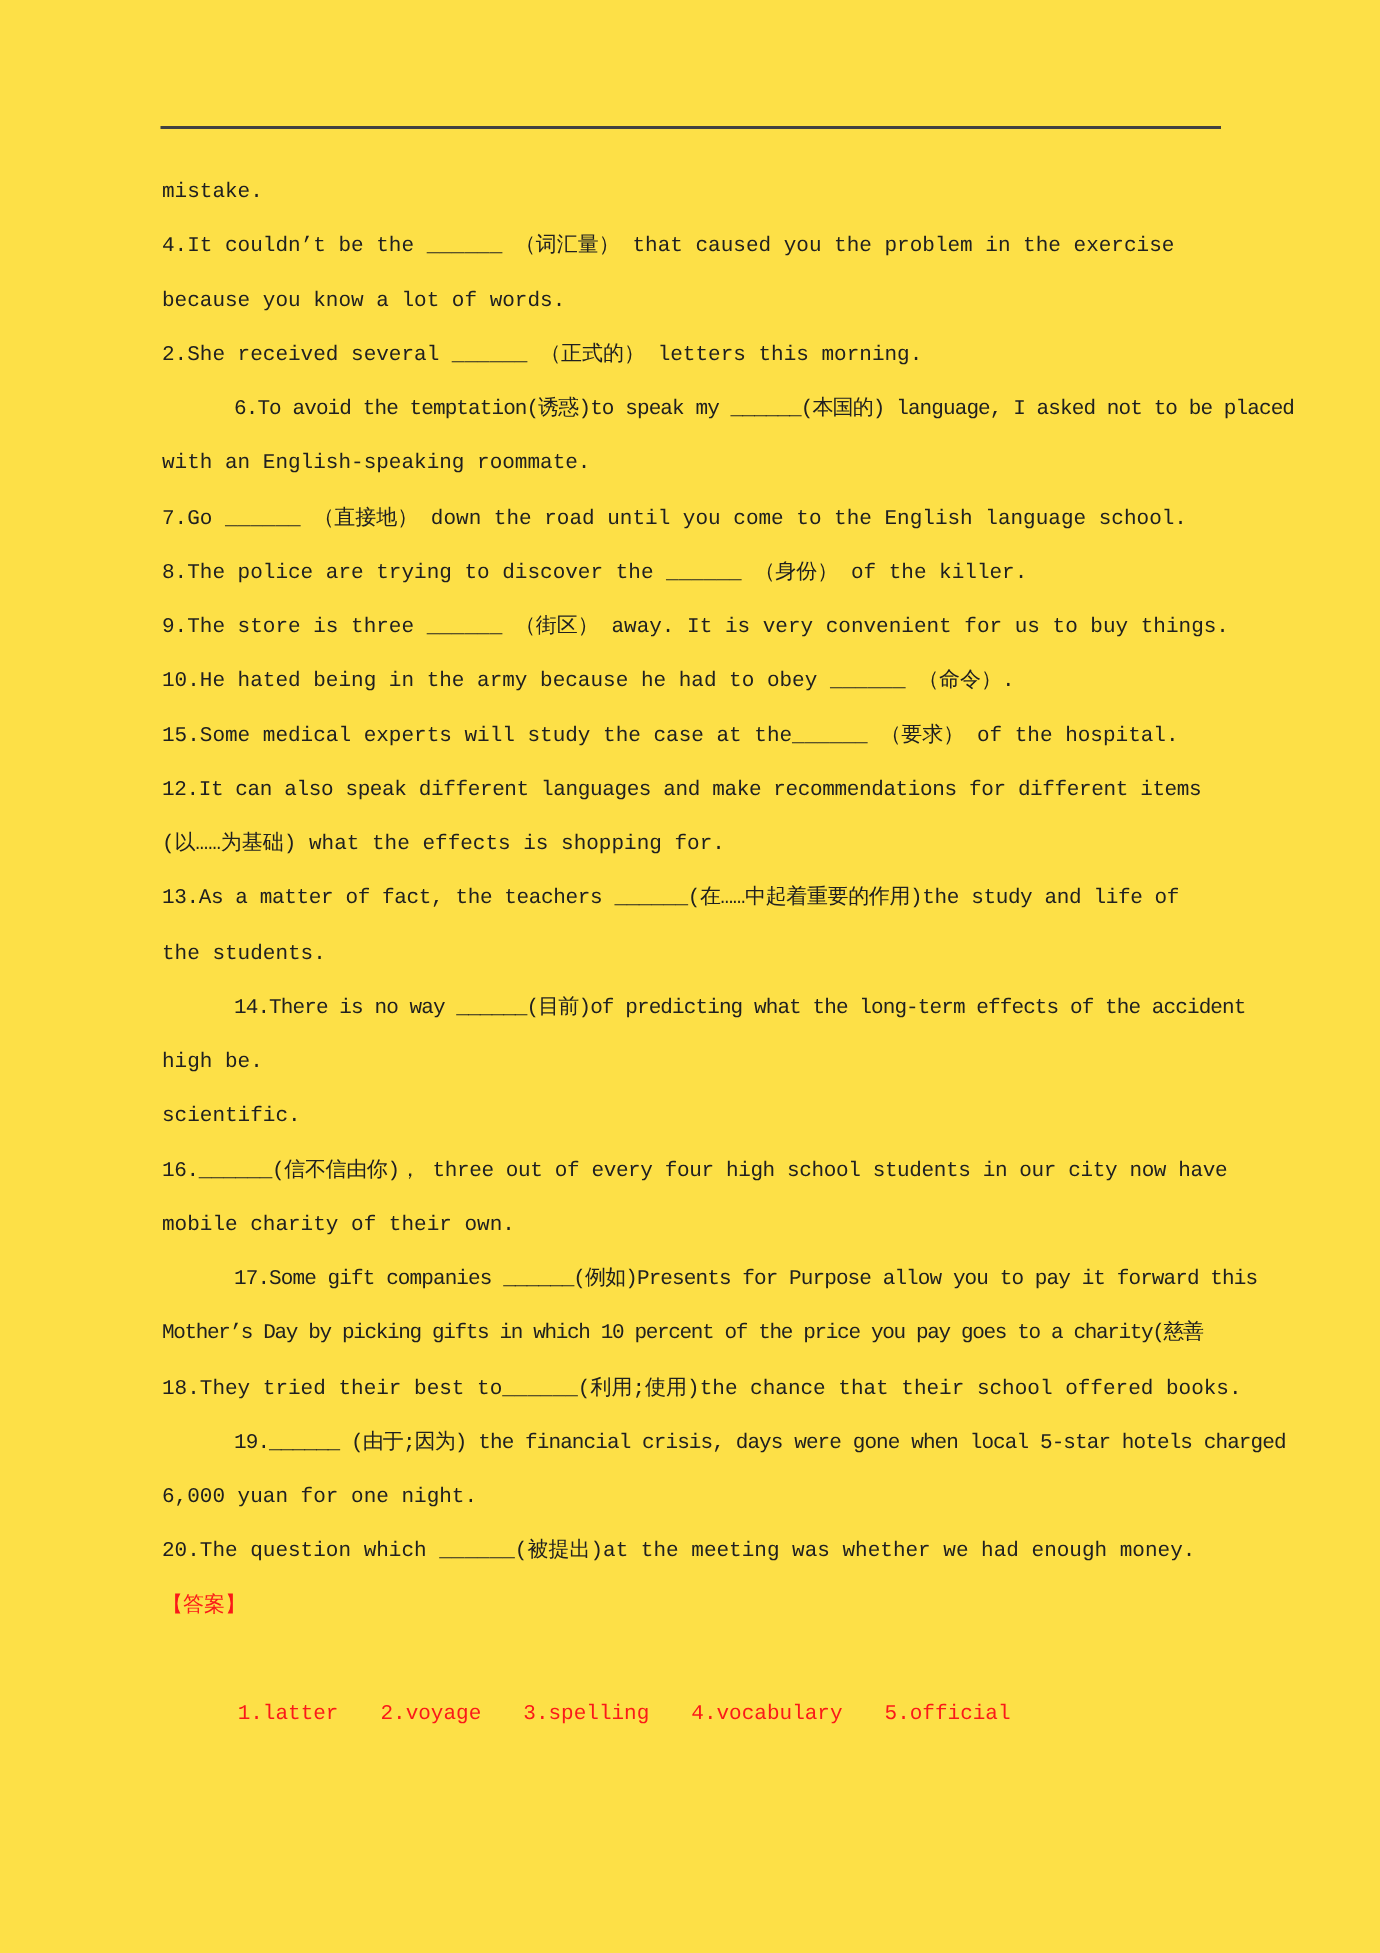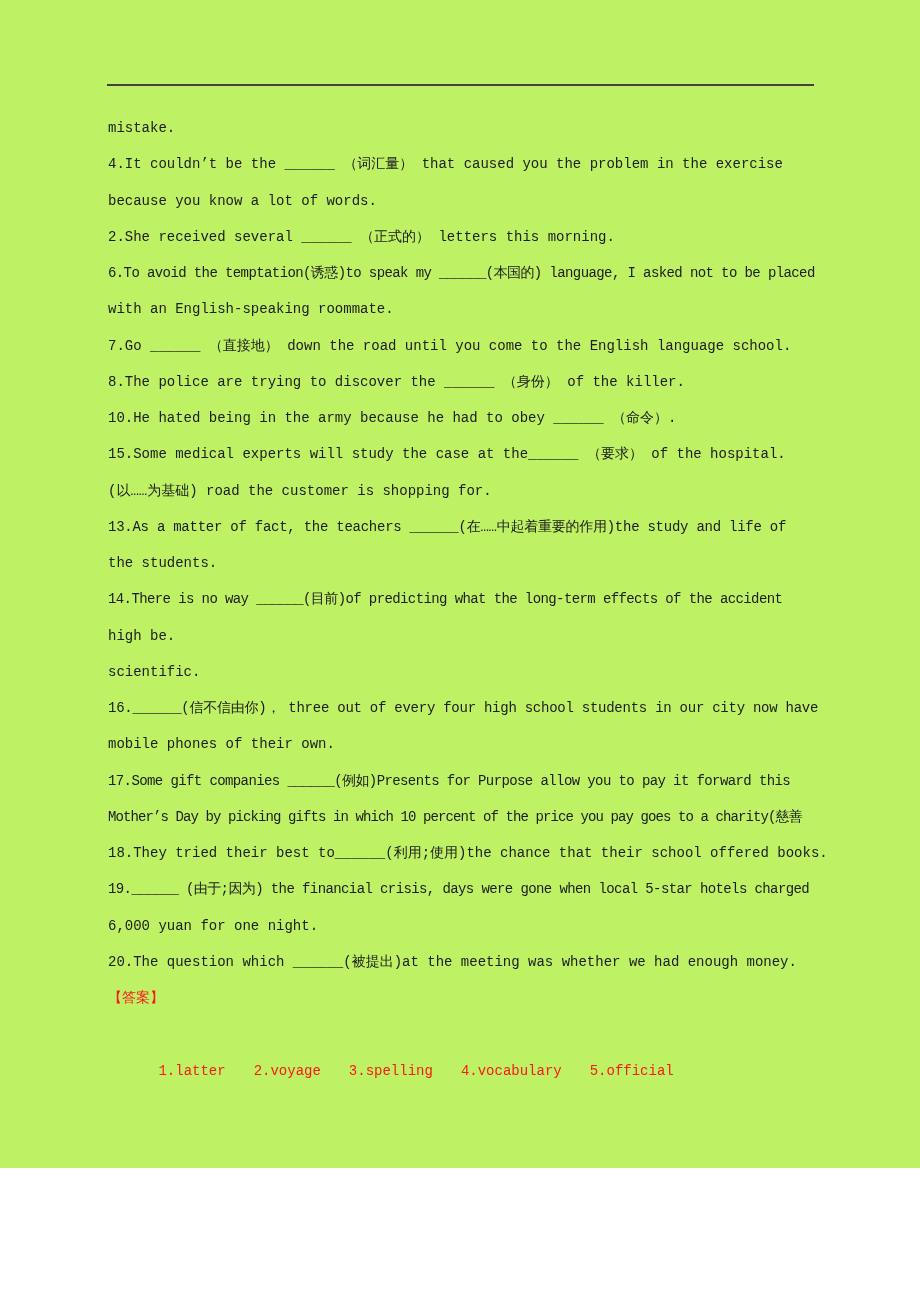--- a/index.html
+++ b/index.html
@@ -4,22 +4,22 @@
 <style>
   html, body {
     margin: 0;
     padding: 0;
     background: #ffffff;
     overflow: hidden;
   }
   .page {
     position: relative;
     width: 920px;
-    height: 1168px;
-    background: #bef264;
+    height: 1302px;
+    background: #fde047;
     font-family: "Liberation Mono", "DejaVu Sans Mono", monospace;
   }
   .rule {
     position: absolute;
     left: 107px;
     top: 84px;
     width: 707px;
     height: 0;
     border-top: 2px solid #414141;
   }
@@ -31,49 +31,51 @@
   }
   .ln {
     height: 36.25px;
     line-height: 36.25px;
     font-size: 14px;
     color: #202020;
     white-space: pre;
     text-align: left;
   }
   .t1 { letter-spacing: -0.25px; }
-  .t2 { letter-spacing: -0.6px; }
+  .t2 { letter-spacing: -0.6px; margin-left: 48px; }
   .t3 { letter-spacing: -0.9px; }
   .red { color: #fa1919; }
   .answers-row span { margin-right: 28px; }
 </style>
 </head>
 <body>
 
 <div class="page">
   <div class="rule"></div>
   <div class="content">
     <div class="ln">mistake.</div>
     <div class="ln">4.It couldn’t be the ______ （词汇量） that caused you the problem in the exercise</div>
     <div class="ln">because you know a lot of words.</div>
     <div class="ln">2.She received several ______ （正式的） letters this morning.</div>
     <div class="ln t2">6.To avoid the temptation(诱惑)to speak my ______(本国的) language, I asked not to be placed</div>
     <div class="ln">with an English-speaking roommate.</div>
     <div class="ln">7.Go ______ （直接地） down the road until you come to the English language school.</div>
     <div class="ln">8.The police are trying to discover the ______ （身份） of the killer.</div>
+    <div class="ln">9.The store is three ______ （街区） away. It is very convenient for us to buy things.</div>
     <div class="ln">10.He hated being in the army because he had to obey ______ （命令）.</div>
     <div class="ln">15.Some medical experts will study the case at the______ （要求） of the hospital.</div>
-    <div class="ln">(以……为基础) road the customer is shopping for.</div>
+    <div class="ln t1">12.It can also speak different languages and make recommendations for different items</div>
+    <div class="ln">(以……为基础) what the effects is shopping for.</div>
     <div class="ln t1">13.As a matter of fact, the teachers ______(在……中起着重要的作用)the study and life of</div>
     <div class="ln">the students.</div>
     <div class="ln t2">14.There is no way ______(目前)of predicting what the long-term effects of the accident</div>
     <div class="ln">high be.</div>
     <div class="ln">scientific.</div>
     <div class="ln t1">16.______(信不信由你)， three out of every four high school students in our city now have</div>
-    <div class="ln">mobile phones of their own.</div>
+    <div class="ln">mobile charity of their own.</div>
     <div class="ln t2">17.Some gift companies ______(例如)Presents for Purpose allow you to pay it forward this</div>
     <div class="ln t3">Mother’s Day by picking gifts in which 10 percent of the price you pay goes to a charity(慈善</div>
     <div class="ln">18.They tried their best to______(利用;使用)the chance that their school offered books.</div>
     <div class="ln t2">19.______ (由于;因为) the financial crisis, days were gone when local 5-star hotels charged</div>
     <div class="ln">6,000 yuan for one night.</div>
     <div class="ln">20.The question which ______(被提出)at the meeting was whether we had enough money.</div>
     <div class="ln red">【答案】</div>
     <div class="ln red answers-row">
       <span>1.latter</span><span>2.voyage</span><span>3.spelling</span><span>4.vocabulary</span><span>5.official</span>
     </div>

